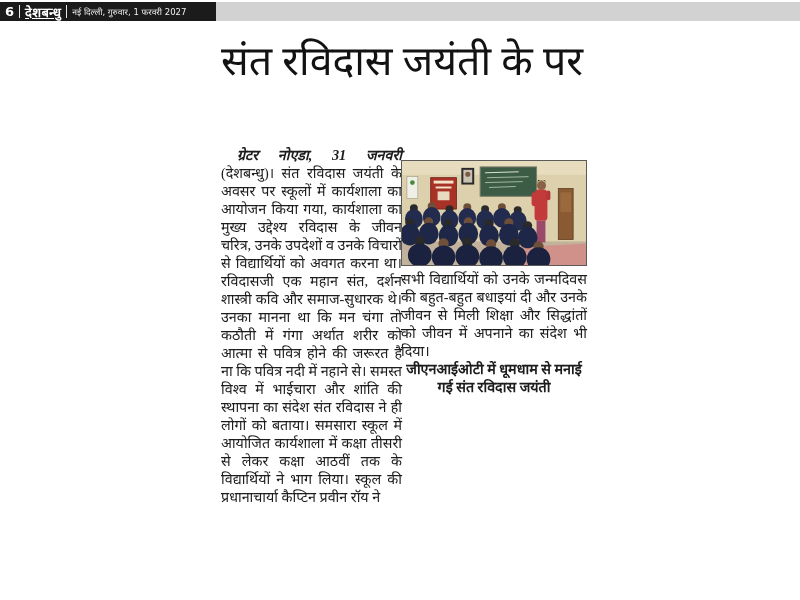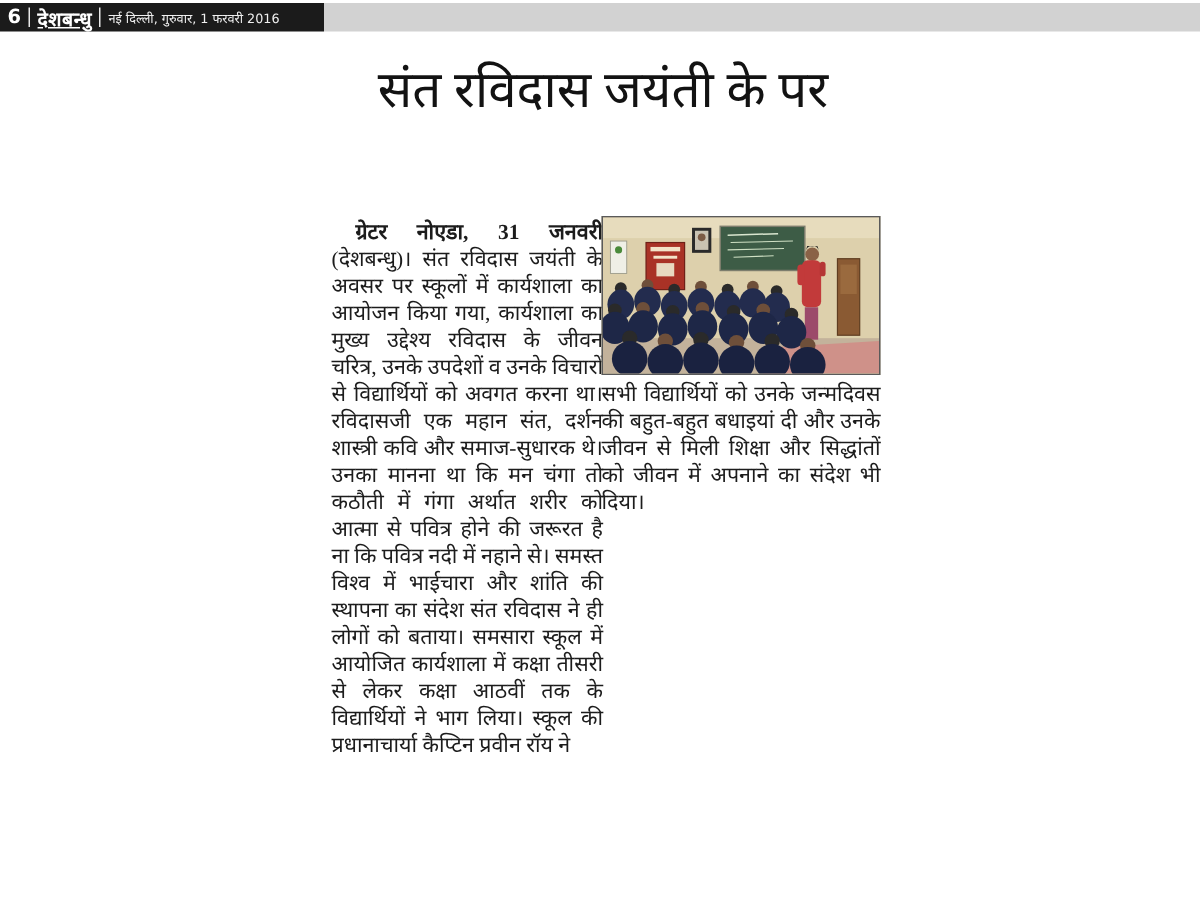--- a/index.html
+++ b/index.html
@@ -20,50 +20,50 @@
   .logo{font:bold 13px "DejaVu Sans","Liberation Sans",sans-serif;letter-spacing:.3px;text-decoration:underline;}
   .m-date{font:8.5px "DejaVu Sans","Liberation Sans",sans-serif;color:#f0f0f0;}
   .greystrip{
     position:absolute;top:2px;left:216px;width:584px;height:19px;
     background:#d2d2d2;
   }
   
   .headline{
     position:absolute;top:40px;left:212px;width:380px;
     text-align:center;color:#121212;
-    font-size:34px;line-height:42px;font-weight:normal;margin:0;
+    font-size:41px;line-height:42px;font-weight:normal;margin:0;
   }
   
   .col{
     position:absolute;color:#1c1c1c;
     font-size:14.3px;line-height:18px;text-align:justify;
   }
   .col p{margin:0;}
   .col-left{top:146px;left:221px;width:181px;}
-  .col-right{top:144px;left:401px;width:186px;}
-  .dl-bold{font-weight:bold;}
+  .col-right{top:160px;left:401px;width:186px;}
+  .dl-bold{font-weight:bold;font-style:italic;}
   .indent{text-indent:16px;}
   .subhead{font-weight:bold;text-align:center;}
   
   .photo-wrap{
     width:186px;height:106px;box-sizing:border-box;
     border:1px solid #5a5a5a;background:#d8cbaa;
     margin:0 0 4px 0;
   }
   .photo-wrap svg{display:block;width:100%;height:100%;}
 </style>
 </head>
 <body>
 
 <div class="masthead">
   <span class="pageno">6</span>
   <span class="m-sep"></span>
   <span class="logo">देशबन्धु</span>
   <span class="m-sep"></span>
-  <span class="m-date">नई दिल्ली, गुरुवार, 1 फरवरी 2016</span>
+  <span class="m-date">नई दिल्ली, गुरुवार, 1 फरवरी 2027</span>
 </div>
 <div class="greystrip"></div>
 
 <h1 class="headline">
   <span>संत रविदास जयंती के पर</span><br>
 </h1>
 
 <div class="col col-left">
   <p class="indent"><b class="dl-bold">ग्रेटर नोएडा, 31 जनवरी</b>
     <span>(देशबन्धु)। संत रविदास जयंती के अवसर पर स्कूलों में कार्यशाला का आयोजन किया गया, कार्यशाला का मुख्य उद्देश्य रविदास के जीवन चरित्र, उनके उपदेशों व उनके विचारों से विद्यार्थियों को अवगत करना था। रविदासजी एक महान संत, दर्शन शास्त्री कवि और समाज-सुधारक थे। उनका मानना था कि मन चंगा तो कठौती में गंगा अर्थात शरीर को आत्मा से पवित्र होने की जरूरत है ना कि पवित्र नदी में नहाने से। समस्त विश्व में भाईचारा और शांति की स्थापना का संदेश संत रविदास ने ही लोगों को बताया। समसारा स्कूल में आयोजित कार्यशाला में कक्षा तीसरी से लेकर कक्षा आठवीं तक के विद्यार्थियों ने भाग लिया। स्कूल की प्रधानाचार्या कैप्टिन प्रवीन रॉय ने</span></p>
@@ -162,13 +162,14 @@
             <ellipse cx="90" cy="99" rx="12" ry="12"></ellipse>
           <circle cx="114" cy="84" r="5.2" fill="#2a2a2a"></circle>
             <ellipse cx="114" cy="98" rx="12" ry="12"></ellipse>
           <circle cx="138" cy="87" r="5.2" fill="#6e4f3a"></circle>
             <ellipse cx="138" cy="100" rx="12" ry="12"></ellipse>
         </g>
       </g>
     </svg>
   </div>
   <p>सभी विद्यार्थियों को उनके जन्मदिवस की बहुत-बहुत बधाइयां दी और उनके जीवन से मिली शिक्षा और सिद्धांतों को जीवन में अपनाने का संदेश भी दिया।</p>
+  <p class="subhead">जीएनआईओटी में धूमधाम से मनाई गई संत रविदास जयंती</p>
 </div>
 
 </body></html>

